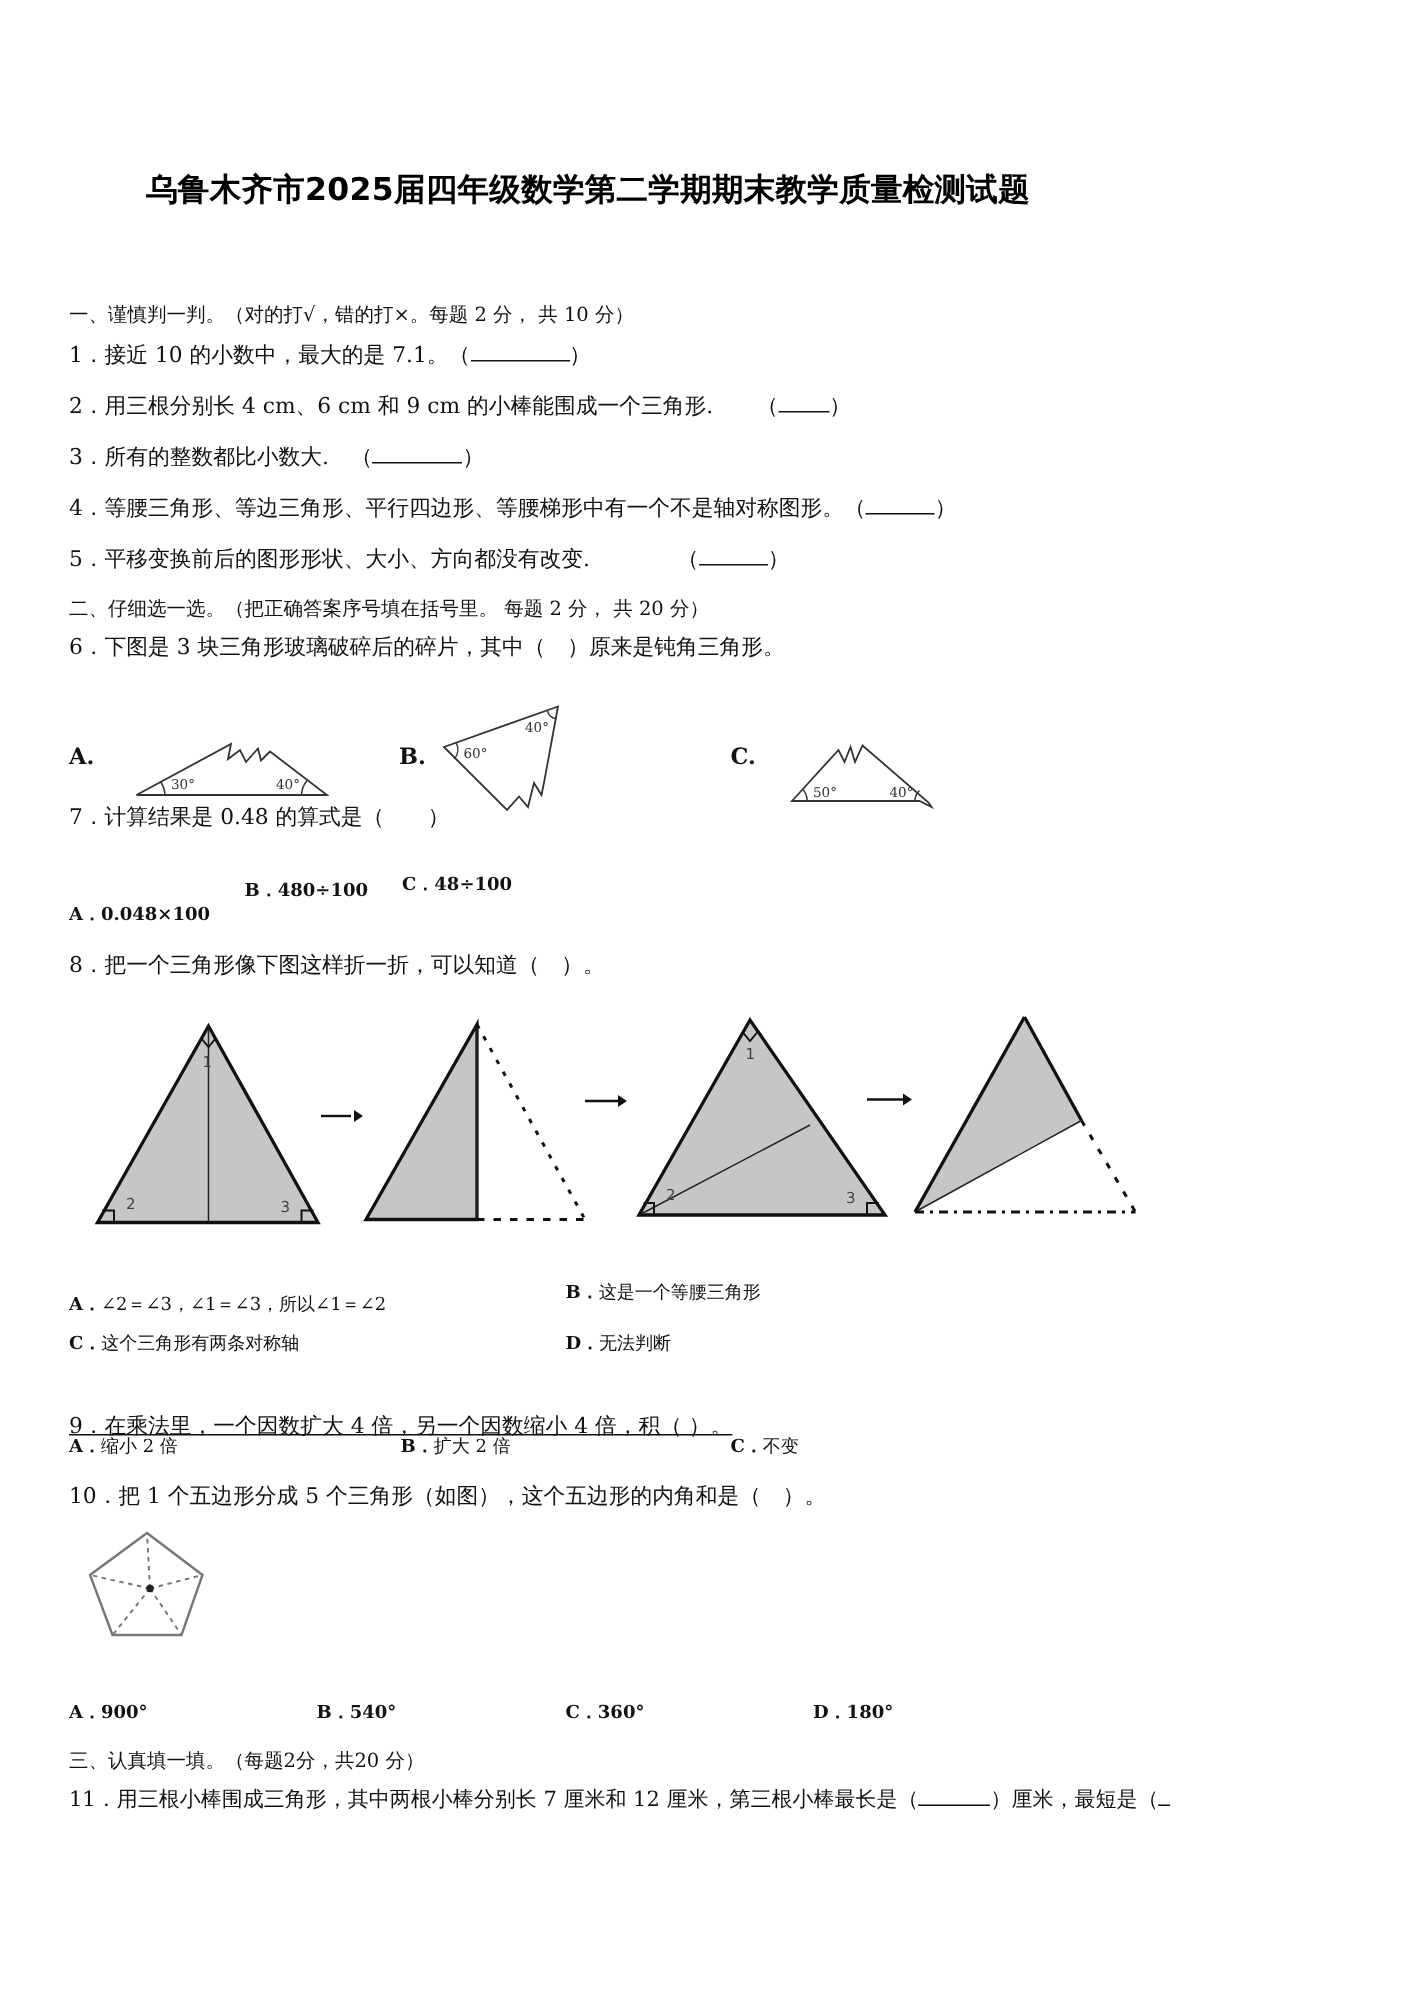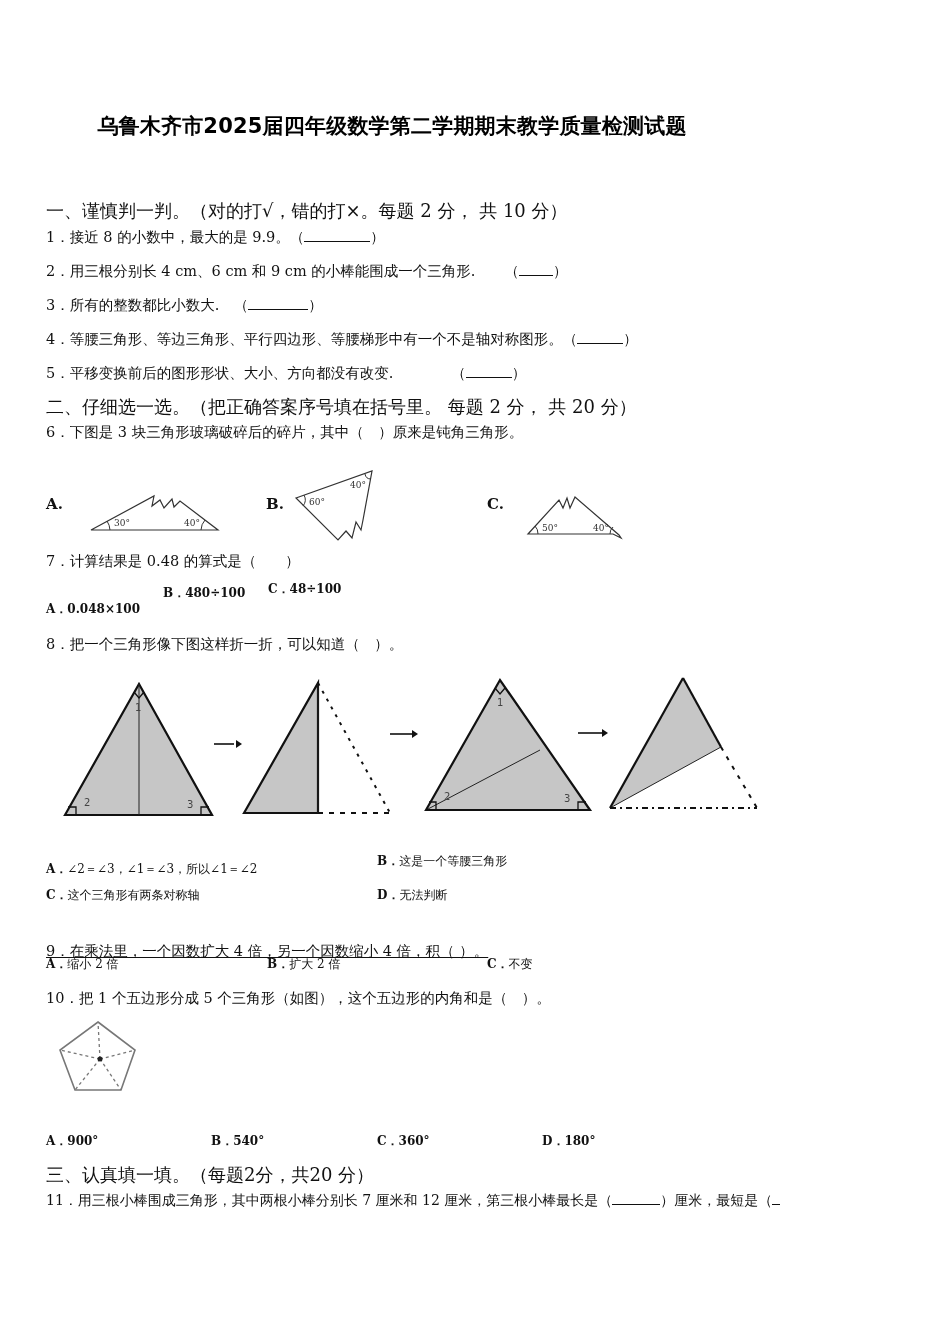--- a/index.html
+++ b/index.html
@@ -2,37 +2,37 @@
 <html><head>
 <meta charset="utf-8">
 <style>
   html, body { margin: 0; padding: 0; background: #ffffff; }
   body { width: 950px; height: 1344px; position: relative; overflow: hidden;
          font-family: "DejaVu Serif", "Liberation Serif", serif; color: #111; }
   .title { position: absolute; left: 0; top: 112px; width: 784px; text-align: center;
            font-family: "DejaVu Sans", "Liberation Sans", sans-serif; font-weight: bold;
            font-size: 21px; letter-spacing: 0.2px; color: #000; }
   .line { position: absolute; left: 46px; font-size: 14.5px; white-space: nowrap; line-height: 18px; }
-  .section { font-size: 18px; }
+  .section { font-size: 13px; }
   .bold { font-weight: bold; }
   .opt { position: absolute; font-size: 12px; white-space: nowrap; line-height: 18px; }
   .opt .key { font-weight: bold; }
   .blank { display: inline-block; border-bottom: 1px solid #111; height: 12px; vertical-align: baseline; }
   svg { position: absolute; overflow: visible; }
   .figlabel { position: absolute; font-weight: bold; font-size: 15px; }
 </style>
 </head>
 <body>
 
 <div class="title">乌鲁木齐市2025届四年级数学第二学期期末教学质量检测试题</div>
 
 <div class="line section" style="top:202px;">一、谨慎判一判。（对的打√，错的打×。每题 2 分， 共 10 分）</div>
 
 <div class="line" style="top:228px;">
-  <span>1．</span><span>接近 8 的小数中，最大的是 9.9。（</span><span class="blank" style="width:66px;"></span><span>）</span>
+  <span>1．</span><span>接近 10 的小数中，最大的是 7.1。（</span><span class="blank" style="width:66px;"></span><span>）</span>
 </div>
 
 <div class="line" style="top:262px;">
   <span>2．</span><span>用三根分别长 4 cm、6 cm 和 9 cm 的小棒能围成一个三角形.　　（</span><span class="blank" style="width:34px;"></span><span>）</span>
 </div>
 
 <div class="line" style="top:296px;">
   <span>3．</span><span>所有的整数都比小数大.　（</span><span class="blank" style="width:60px;"></span><span>）</span>
 </div>
 
@@ -67,21 +67,21 @@
 
 <div class="figlabel" style="left:487px; top:495px;">C.</div>
 <svg style="left:525px; top:490px;" width="100" height="50" viewBox="0 0 100 50">
   <path d="M3,44 L34,10 L38,18 L42,8 L45,18 L50,7 L94,45 L96,48 L88,44 Z" fill="none" stroke="#333" stroke-width="1.2"></path>
   <path d="M13,44 A11,11 0 0 0 10,36" fill="none" stroke="#333" stroke-width="1"></path>
   <path d="M85,44 A9,9 0 0 1 88,37" fill="none" stroke="#333" stroke-width="1"></path>
   <text x="17" y="41" font-size="9" fill="#333">50°</text>
   <text x="68" y="41" font-size="9" fill="#333">40°</text>
 </svg>
 
-<div class="line" style="top:552px;">7．计算结果是 0.48 的算式是（　　）</div>
+<div class="line" style="top:536px;">7．计算结果是 0.48 的算式是（　　）</div>
 <div class="opt" style="left:46px; top:600px;"><span class="key">A．</span><span class="bold">0.048×100</span></div>
 <div class="opt" style="left:163px; top:584px;"><span class="key">B．</span><span class="bold">480÷100</span></div>
 <div class="opt" style="left:268px; top:580px;"><span class="key">C．</span><span class="bold">48÷100</span></div>
 
 <div class="line" style="top:635px;">8．把一个三角形像下图这样折一折，可以知道（　）。</div>
 
 <svg style="left:50px; top:670px;" width="720" height="160" viewBox="0 0 720 160">
 
   <polygon points="15,145 89,14 162,145" fill="#c6c6c6" stroke="#111" stroke-width="2.2"></polygon>
   <line x1="89" y1="14" x2="89" y2="145" stroke="#222" stroke-width="1"></line>

